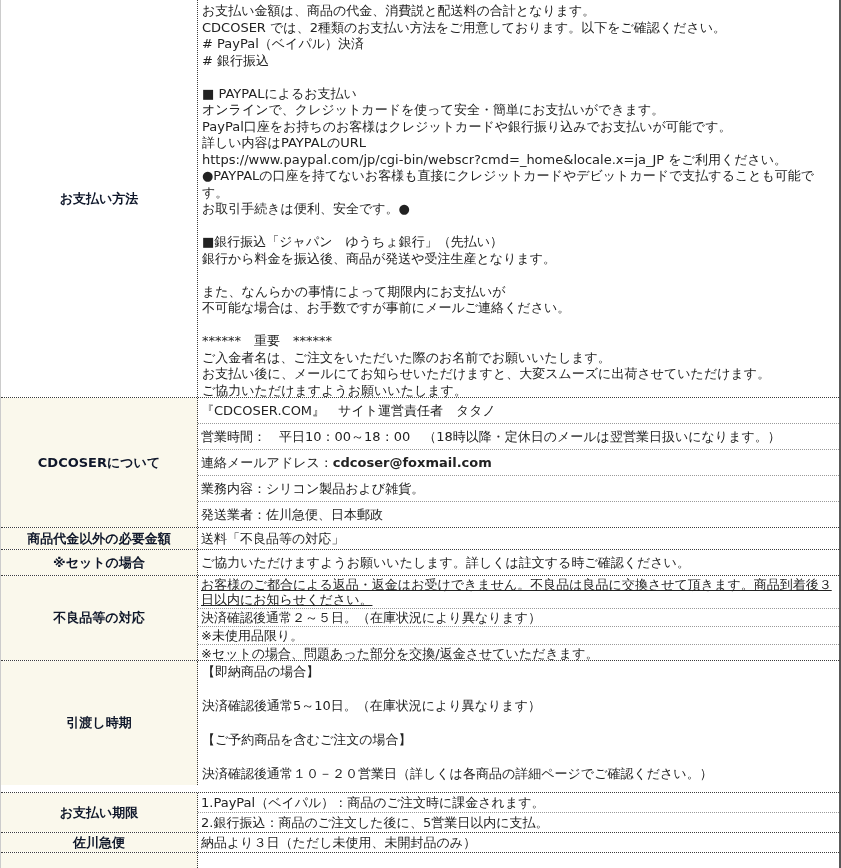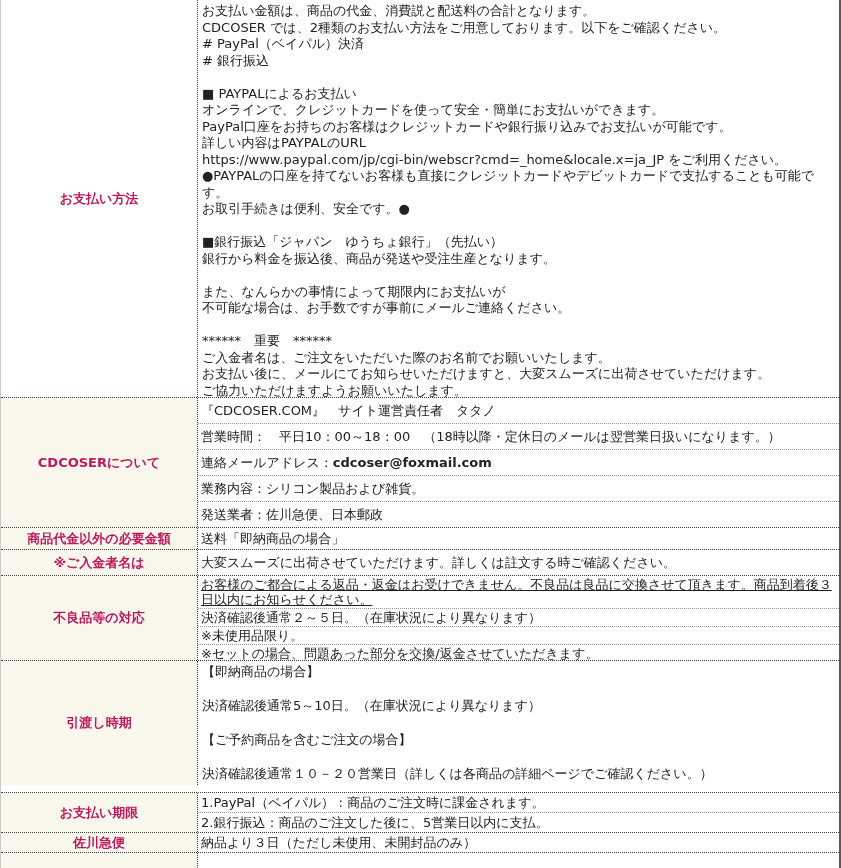--- a/index.html
+++ b/index.html
@@ -3,21 +3,21 @@
 <meta charset="utf-8">
 <style>
   html,body{margin:0;padding:0;background:#fff;}
   body{font-family:"DejaVu Sans","Liberation Sans",sans-serif;font-size:13px;color:#222;}
   .page{width:841px;position:relative;}
   .info-table{width:841px;box-sizing:border-box;border-left:1px solid #ccc;border-right:2px solid #585858;}
   .row{display:flex;box-sizing:border-box;width:100%;}
   .row + .row{border-top:1px dotted #3c3c3c;}
   .lbl{flex:0 0 197px;width:197px;box-sizing:border-box;border-right:1px dotted #3c3c3c;
        display:flex;align-items:center;justify-content:center;text-align:center;
-       font-weight:bold;color:#be185d;}
+       font-weight:bold;color:#0f172a;}
   .tint{background:#faf8ec;}
   .content{flex:1;min-width:0;box-sizing:border-box;display:flex;flex-direction:column;}
   .pre{white-space:pre-wrap;word-break:break-all;padding:3px 1px 0 4px;line-height:16.5px;}
   .pre-loose{white-space:pre-wrap;word-break:break-all;padding:2px 4px 0 4px;line-height:17px;}
   .sub{box-sizing:border-box;display:flex;align-items:center;padding:1px 3px;
        word-break:break-all;line-height:15px;}
   .sub + .sub{border-top:1px dotted #9a9a9a;}
   .grow{flex:1;}
   .center-v{display:flex;align-items:center;padding:1px 3px;word-break:break-all;line-height:15px;}
   .b{font-weight:bold;}
@@ -81,28 +81,28 @@
             <span class="b">cdcoser@foxmail.com</span>
           </div>
         <div class="sub grow">業務内容：シリコン製品および雑貨。</div>
         <div class="sub grow">発送業者：佐川急便、日本郵政</div>
       </div>
     </div>
 
     <div class="row r-fees">
       <div class="lbl tint">商品代金以外の必要金額</div>
       <div class="content">
-        <div class="center-v grow">送料「即納商品の場合」</div>
+        <div class="center-v grow">送料「不良品等の対応」</div>
       </div>
     </div>
 
     <div class="row r-shipnote">
-      <div class="lbl tint">※ご入金者名は</div>
+      <div class="lbl tint">※セットの場合</div>
       <div class="content">
-        <div class="center-v grow">大変スムーズに出荷させていただけます。詳しくは註文する時ご確認ください。</div>
+        <div class="center-v grow">ご協力いただけますようお願いいたします。詳しくは註文する時ご確認ください。</div>
       </div>
     </div>
 
     <div class="row r-defects">
       <div class="lbl tint">不良品等の対応</div>
       <div class="content">
         <div class="sub f36">お客様のご都合による返品・返金はお受けできません。不良品は良品に交換させて頂きます。商品到着後３日以内にお知らせください。</div>
         <div class="sub f17">決済確認後通常２～５日。（在庫状況により異なります）</div>
         <div class="sub f16">※未使用品限り。</div>
         <div class="sub f16">※セットの場合、問題あった部分を交換/返金させていただきます。</div>

